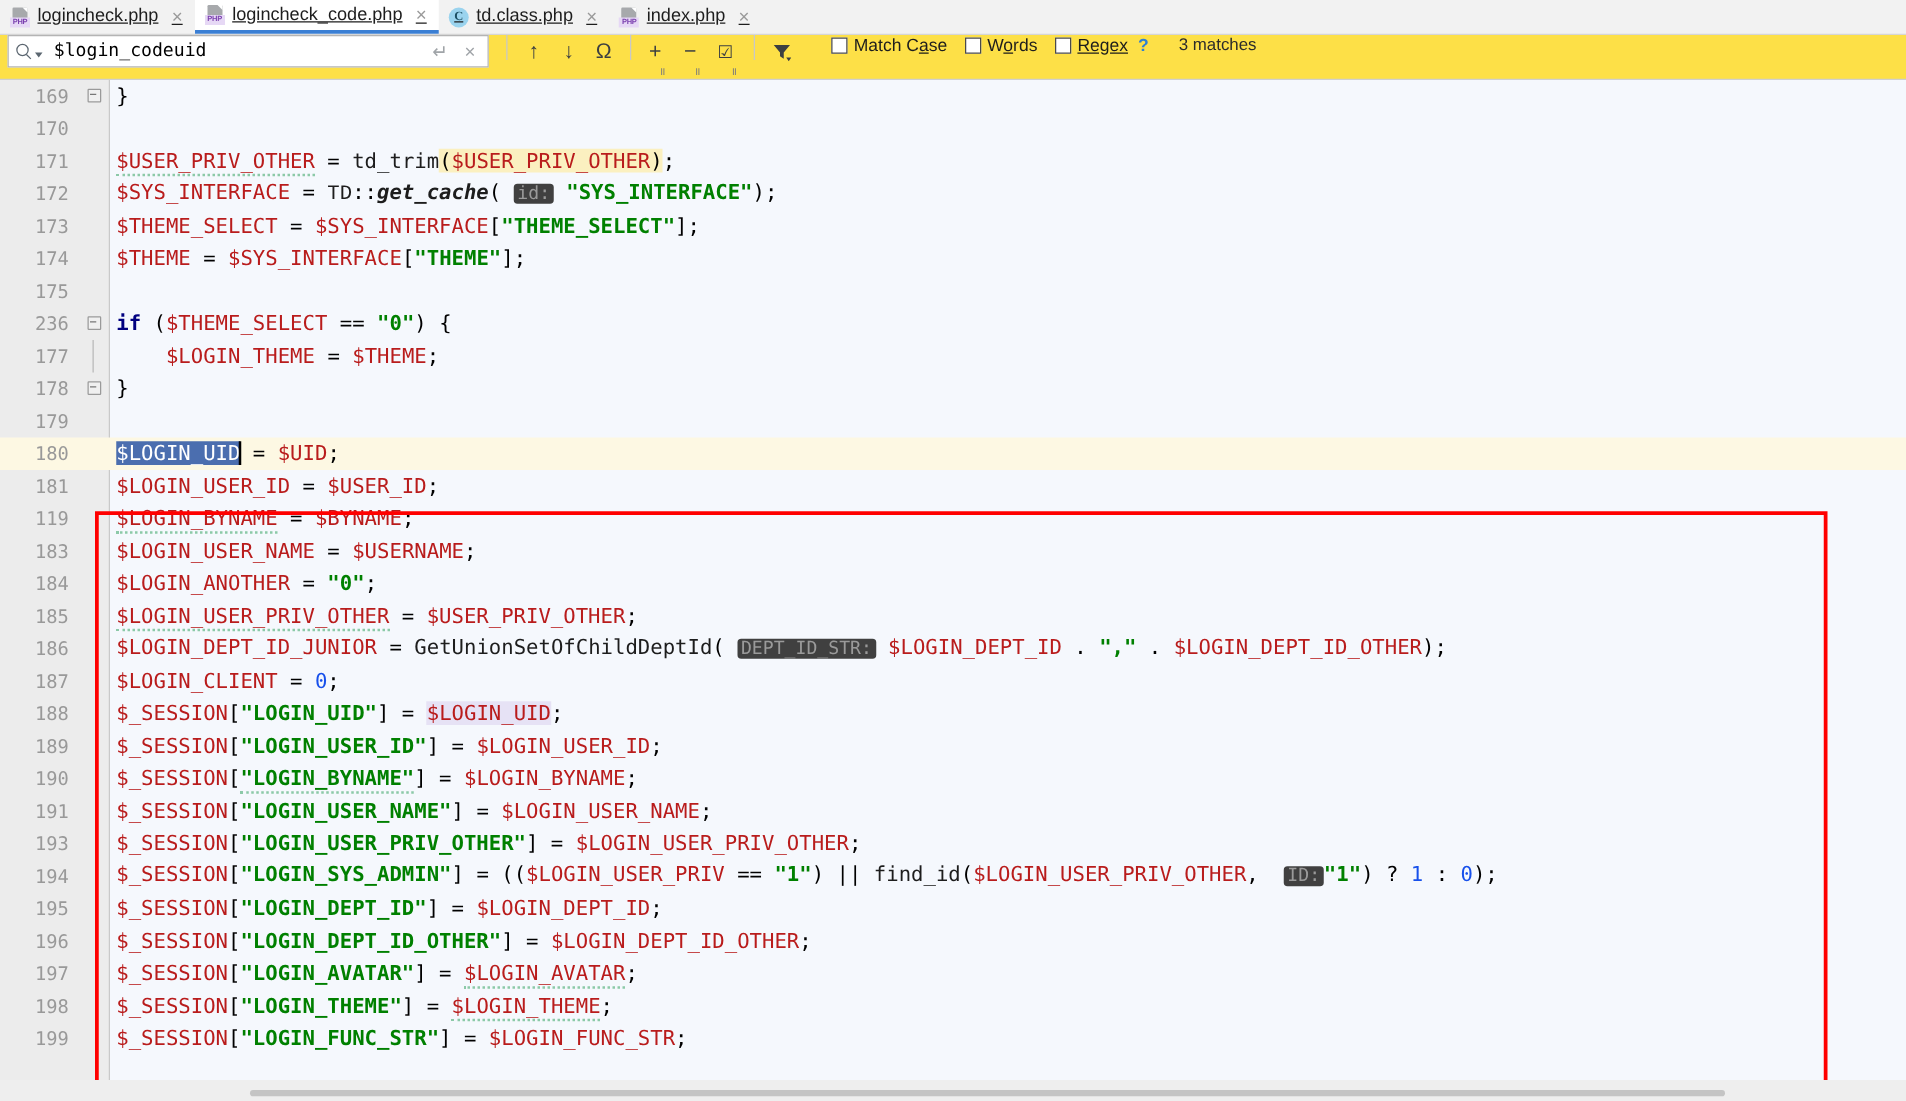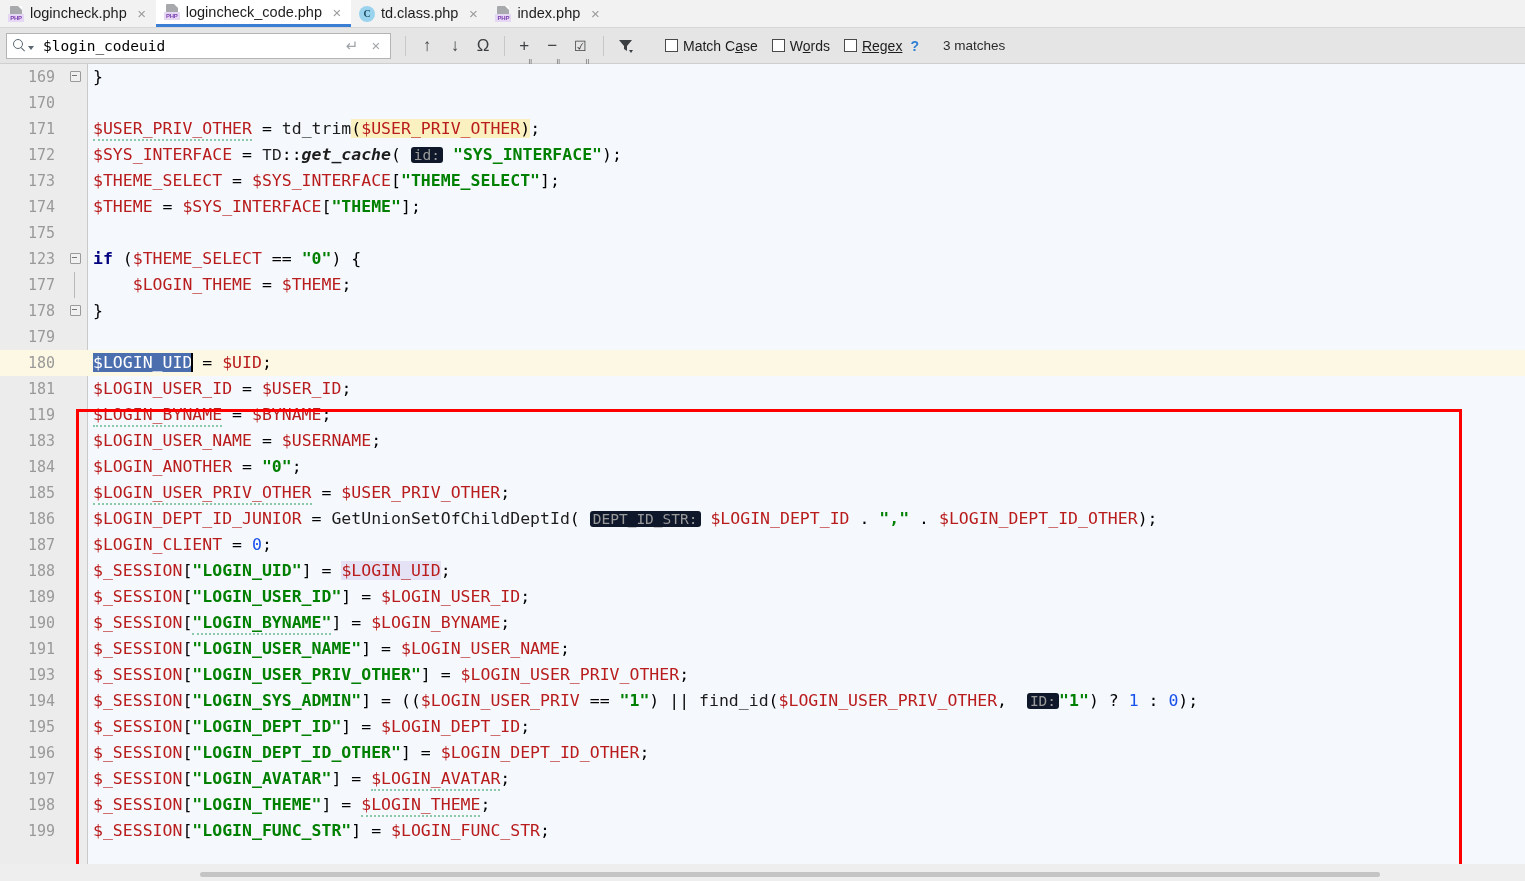--- a/index.html
+++ b/index.html
@@ -23,20 +23,21 @@
   .tab {
     display: flex;
     align-items: center;
     padding: 0 8px 0 8px;
     gap: 6px;
     font-size: 14.5px;
     color: #1d1d1d;
     cursor: default;
     position: relative;
     white-space: nowrap;
+    text-decoration: underline;
   }
   .tab.active {
     background: #ffffff;
     border-bottom: 3px solid #3b7fd4;
   }
   .tab .tab-label { font-size: 14.5px; line-height: 1; }
   .tab .tab-close {
     color: #9a9a9a; font-size: 15px; line-height: 1;
     margin-left: 3px; width: 12px; text-align: center;
   }
@@ -76,23 +77,23 @@
     font-size: 10px;
     font-weight: bold;
     line-height: 16px;
     text-align: center;
     font-family: "Liberation Serif", serif;
   }
 
   
   #findbar {
     height: 36px;
-    background: #e5e5e5;
+    background: #fde047;
     display: flex;
-    align-items: center;
+    align-items: flex-start;
     border-bottom: 1px solid #cfcfcf;
     padding-left: 6px;
   }
   #searchbox {
     width: 385px; height: 26px;
     background: #ffffff;
     border: 1px solid #b4b4b4;
     display: flex; align-items: center;
     padding: 0 4px 0 6px;
     gap: 4px;
@@ -180,21 +181,21 @@
     position: absolute; left: 88px; right: 0; height: 26px;
     background: #fdf8e3; z-index: 1;
   }
   #lines {
     position: absolute; left: 0; top: 0; right: 0;
     z-index: 3;
     font-family: "DejaVu Sans Mono", monospace;
     font-size: 16.5px;
     line-height: 26px;
   }
-  .ln-row { height: 26px; display: flex; align-items: flex-start; white-space: pre; }
+  .ln-row { height: 26px; display: flex; align-items: flex-end; white-space: pre; }
   .lnum {
     width: 58px; flex: none; text-align: right;
     color: #999999; font-size: 15px;
     font-family: "DejaVu Sans Mono", monospace;
     padding-right: 3px;
   }
   .fold {
     width: 30px; flex: none; position: relative; height: 26px;
   }
   .code {
@@ -237,21 +238,21 @@
   .t-str  { color: #008000; font-weight: bold; }
   .t-kw   { color: #000080; font-weight: bold; }
   .t-num  { color: #1750eb; }
   .t-fn   { color: #1d1d1d; }
   .t-meth { color: #1d1d1d; font-style: italic; font-weight: bold; }
   .t-op   { color: #000000; }
   .t-punc { color: #000000; }
   .t-cls  { color: #1d1d1d; font-family: Liberation Mono, monospace; }
 
   .hint {
-    background: #0f172a;
+    background: #404040;
     color: #9a9a9a;
     border-radius: 3px;
     padding: 0 3px;
     font-size: 14.5px;
   }
   .match-hl { background: #fbf0c0; }
   .ident-hl { background: #e6e2f5; }
   .sel-hl   { background: #4b6eaf; color: #ffffff; }
   .caret-bar {
     display: inline-block; width: 2px; height: 19px;
@@ -433,21 +434,21 @@
       <span class="code"><span class="t-var">$THEME</span><span class="t-op"> = </span><span class="t-var">$SYS_INTERFACE</span><span class="t-punc">[</span><span class="t-str">"THEME"</span><span class="t-punc">];</span></span>
     </div>
 
     <div class="ln-row">
       <span class="lnum">175</span>
       <span class="fold"></span>
       <span class="code"></span>
     </div>
 
     <div class="ln-row">
-      <span class="lnum">123</span>
+      <span class="lnum">236</span>
       <span class="fold"><span class="fold-start"></span></span>
       <span class="code"><span class="t-kw">if</span><span class="t-punc"> (</span><span class="t-var">$THEME_SELECT</span><span class="t-op"> == </span><span class="t-str">"0"</span><span class="t-punc">) {</span></span>
     </div>
 
     <div class="ln-row">
       <span class="lnum">177</span>
       <span class="fold"><span class="fold-line"></span></span>
       <span class="code"><span>    </span><span class="t-var">$LOGIN_THEME</span><span class="t-op"> = </span><span class="t-var">$THEME</span><span class="t-punc">;</span></span>
     </div>
 

